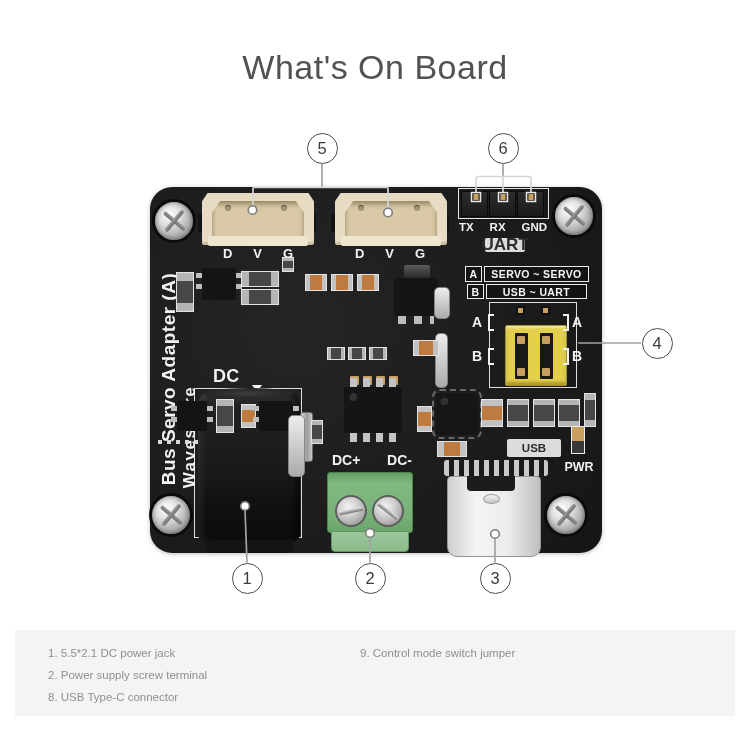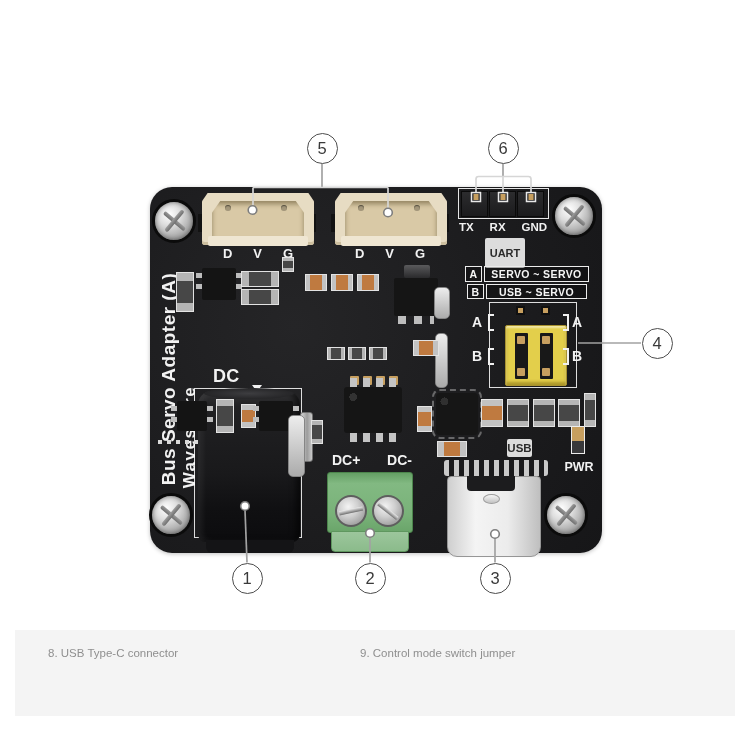--- a/index.html
+++ b/index.html
@@ -123,20 +123,21 @@
   .legend-col{position:absolute;top:12px;color:#8f8f8f;font-size:11.5px;line-height:22px;white-space:nowrap;}
   .legend-col.l{left:33px;} .legend-col.r{left:345px;}
 
   .vtext{transform:rotate(-90deg);text-align:center;}
 </style>
 </head>
 <body>
 
 <div id="stage">
 
+  <div class="abs page-title">What's On Board</div>
 
   <div class="abs pcb"></div>
 
   <div class="abs screw" style="left:152px;top:199px;"></div>
   <div class="abs screw" style="left:552px;top:194px;"></div>
   <div class="abs screw" style="left:149px;top:493px;"></div>
   <div class="abs screw" style="left:544px;top:493px;"></div>
 
   <div class="abs notch" style="left:198px;top:214px;"></div>
   <div class="abs notch" style="left:308px;top:214px;"></div>
@@ -168,29 +169,29 @@
   <div class="abs hdr-outline" style="left:458px;top:188px;width:91px;height:31px;"></div>
   <div class="abs hdr-block" style="left:461px;top:191px;"></div>
   <div class="abs hdr-block" style="left:489px;top:191px;"></div>
   <div class="abs hdr-block" style="left:517px;top:191px;"></div>
 
   <div class="abs pins-row silk" style="left:459px;top:221px;width:88px;font-size:11.5px;">
     <span>TX</span>
     <span>RX</span>
     <span>GND</span>
   </div>
-  <div class="abs badge" style="left:485px;top:238px;width:40px;height:30px;font-size:11px;">UART</div>
+  <div class="abs badge" style="left:485px;top:238px;width:40px;height:14px;font-size:17px;">UART</div>
 
   <div class="abs mode-row" style="left:465px;top:266px;gap:2px;">
     <div class="mode-cell" style="width:17px;height:16px;">A</div>
     <div class="mode-cell" style="width:105px;height:16px;">SERVO ~ SERVO</div>
   </div>
   <div class="abs mode-row" style="left:467px;top:284px;gap:2px;">
     <div class="mode-cell" style="width:17px;height:15px;">B</div>
-    <div class="mode-cell" style="width:101px;height:15px;">USB ~ SERVO</div>
+    <div class="mode-cell" style="width:101px;height:15px;">USB ~ UART</div>
   </div>
 
   <div class="abs jbox" style="left:489px;top:302px;width:88px;height:86px;"></div>
   <div class="abs jpin" style="left:516px;top:306px;"></div>
   <div class="abs jpin" style="left:541px;top:306px;"></div>
   <div class="abs jblock" style="left:505px;top:325px;width:62px;height:61px;"></div>
   <div class="abs jslot" style="left:515px;top:333px;width:13px;height:46px;">
     <span class="pad" style="top:3px;"></span>
     <span class="pad" style="bottom:3px;"></span>
   </div>
@@ -224,21 +225,21 @@
   </div>
   <div class="abs term-body" style="left:327px;top:472px;width:86px;height:61px;"></div>
   <div class="abs term-lip" style="left:331px;top:531px;width:78px;height:21px;"></div>
   <div class="abs term-screw slot-a" style="left:335px;top:495px;"></div>
   <div class="abs term-screw slot-b" style="left:372px;top:495px;"></div>
 
   <div class="abs usb-teeth" style="left:444px;top:460px;width:104px;height:16px;"></div>
   <div class="abs usb-body" style="left:447px;top:476px;width:94px;height:81px;"></div>
   <div class="abs usb-tab" style="left:467px;top:476px;width:48px;height:15px;"></div>
   <div class="abs usb-oval" style="left:483px;top:494px;width:17px;height:10px;"></div>
-  <div class="abs badge" style="left:507px;top:439px;width:25px;height:18px;font-size:11.5px;">USB</div>
+  <div class="abs badge" style="left:507px;top:439px;width:54px;height:18px;font-size:11.5px;">USB</div>
   <div class="abs silk" style="left:558px;top:460px;width:42px;font-size:12.5px;text-align:center;">PWR</div>
 
   <div class="smd sor-v" style="left:176px;top:272px;width:18px;height:40px;"></div>
   <div class="smd sot" style="left:202px;top:268px;width:34px;height:32px;"></div>
   <div class="smd sor" style="left:241px;top:271px;width:38px;height:16px;"></div>
   <div class="smd sor" style="left:241px;top:289px;width:38px;height:16px;"></div>
   <div class="smd sor-v" style="left:282px;top:257px;width:12px;height:15px;"></div>
   <div class="smd soc" style="left:305px;top:274px;width:22px;height:17px;"></div>
   <div class="smd soc" style="left:331px;top:274px;width:22px;height:17px;"></div>
   <div class="smd soc" style="left:357px;top:274px;width:22px;height:17px;"></div>
@@ -309,20 +310,22 @@
 
   <div class="abs callout" style="left:231.5px;top:562.5px;">1</div>
   <div class="abs callout" style="left:354.5px;top:562.5px;">2</div>
   <div class="abs callout" style="left:479.5px;top:562.5px;">3</div>
   <div class="abs callout" style="left:641.5px;top:327.5px;">4</div>
   <div class="abs callout" style="left:306.5px;top:132.5px;">5</div>
   <div class="abs callout" style="left:487.5px;top:132.5px;">6</div>
 
   <div class="abs legend">
     <div class="legend-col l">
+      <div>1. 5.5*2.1 DC power jack</div>
+      <div>2. Power supply screw terminal</div>
       <div>8. USB Type-C connector</div>
     </div>
     <div class="legend-col r">
       <div>9. Control mode switch jumper</div>
     </div>
   </div>
 
 </div>
 
 </body></html>

